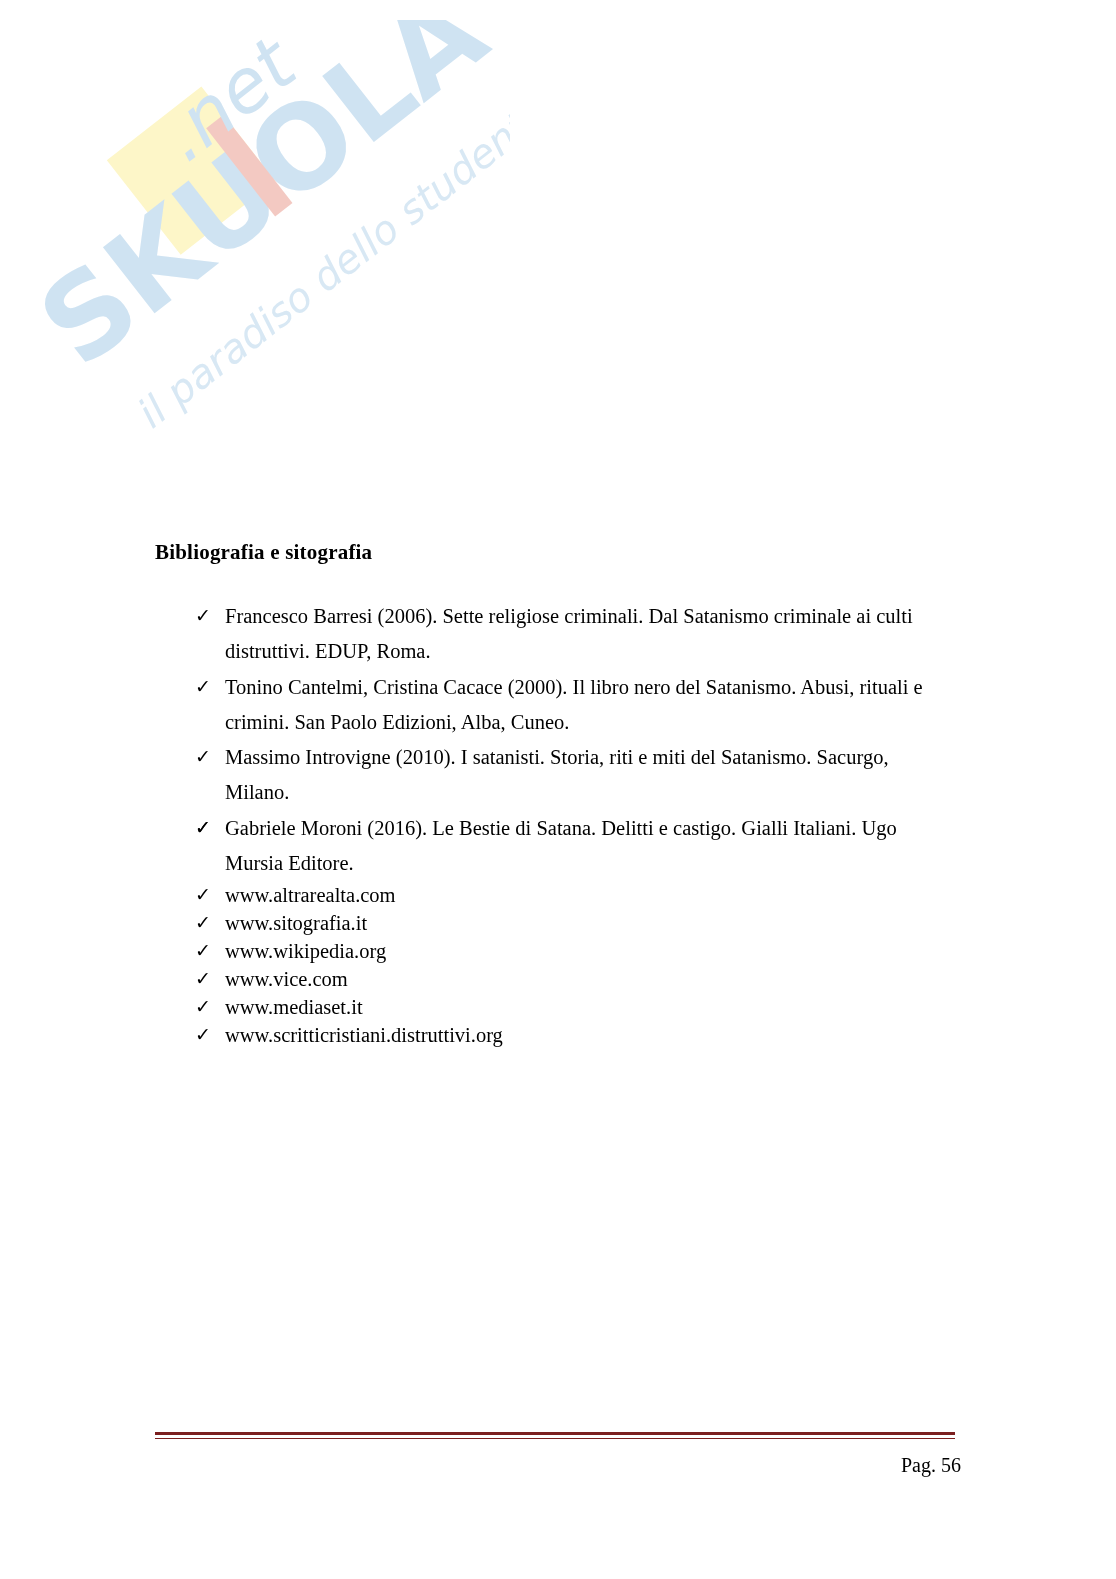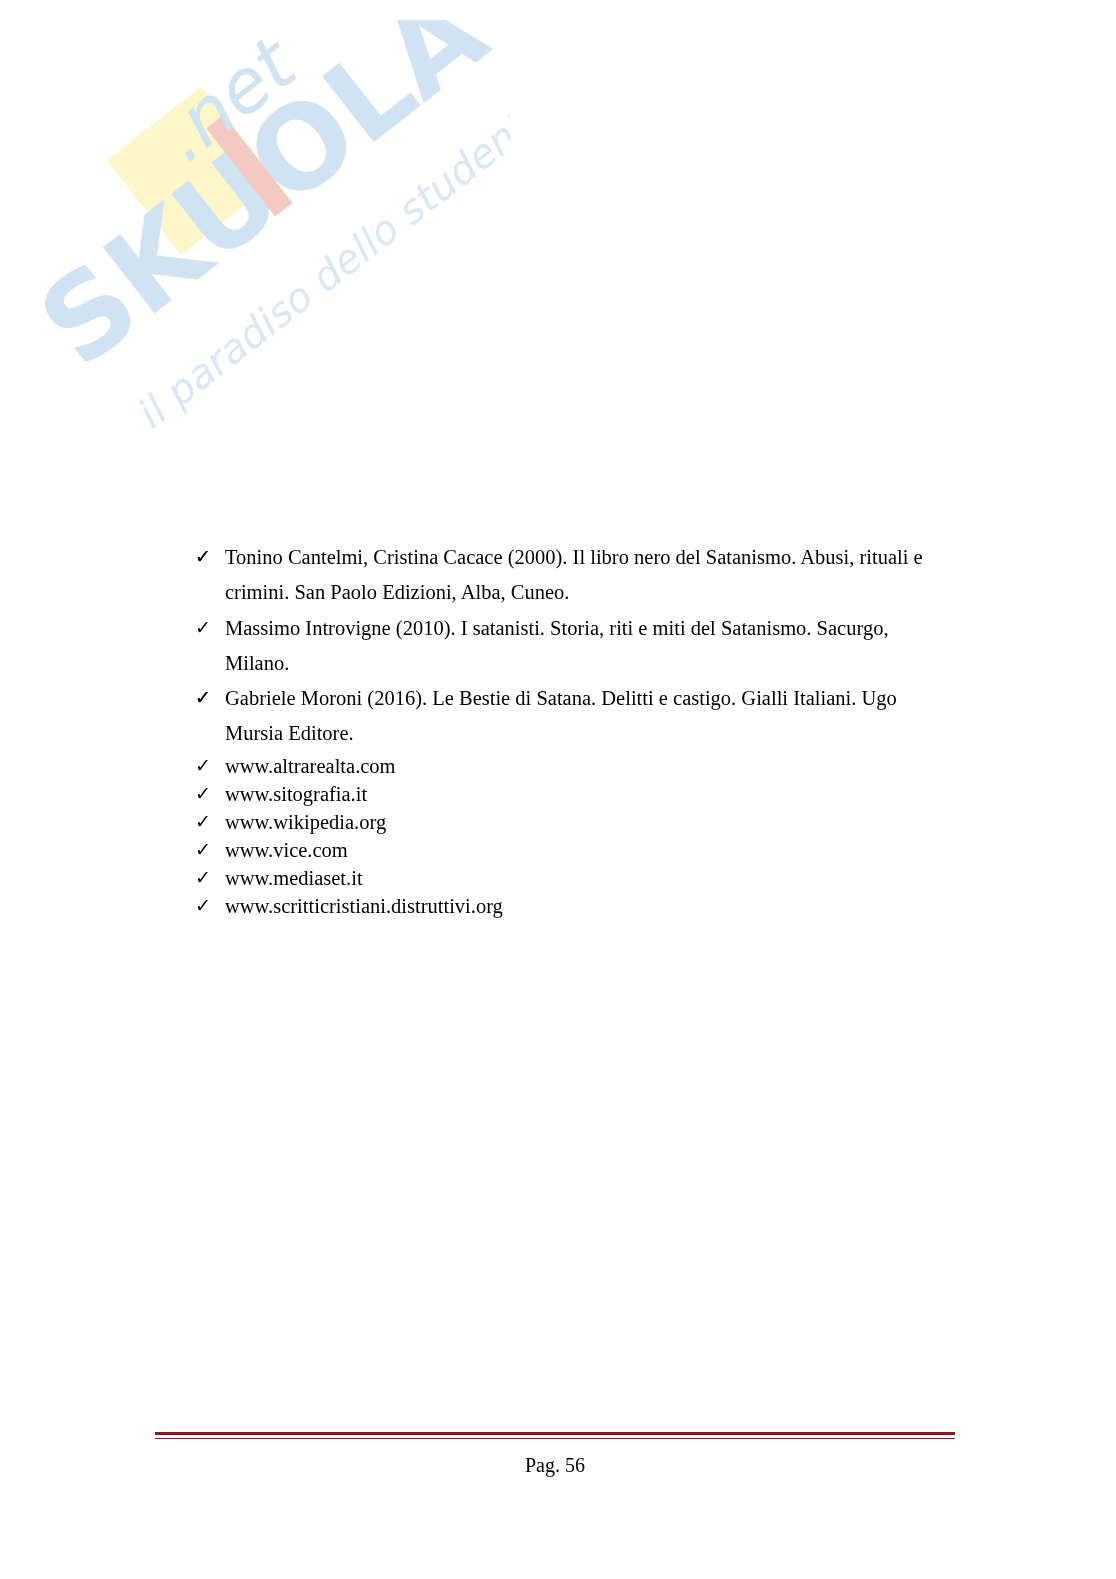--- a/index.html
+++ b/index.html
@@ -90,24 +90,24 @@
     width: 100%;
   }
   .rule-thin {
     height: 1px;
     background: #7b1f1f;
     width: 100%;
     margin-top: 3px;
   }
   .page-num {
     position: absolute;
-    left: 0;
+    left: 6px;
     top: 22px;
     width: 100%;
-    text-align: center;
+    text-align: right;
     font-size: 20px;
     font-family: "Liberation Serif", serif;
   }
 </style>
 </head>
 <body>
 
 <div class="watermark">
   <svg class="wm-logo" viewBox="0 0 470 500">
     <g transform="rotate(-38 235 250)">
@@ -120,24 +120,26 @@
 
       <text x="230" y="112" font-family="DejaVu Sans, sans-serif" font-size="74" font-style="italic" fill="#cfe3f2">.net</text>
 
       <text x="40" y="300" font-family="DejaVu Sans, sans-serif" font-size="40" font-style="italic" fill="#d8e8f4">il paradiso dello studente</text>
     </g>
   </svg>
 </div>
 
 <div class="content">
 
+  <h1 class="doc-title">Bibliografia e sitografia</h1>
 
   <ul class="biblio">
     <li class="tall">
       <span class="tick">✓</span>
+      <span>Francesco Barresi (2006). Sette religiose criminali. Dal Satanismo criminale ai culti distruttivi. EDUP, Roma.</span>
     </li>
     <li class="tall">
       <span class="tick">✓</span>
       <span>Tonino Cantelmi, Cristina Cacace (2000). Il libro nero del Satanismo. Abusi, rituali e crimini. San Paolo Edizioni, Alba, Cuneo.</span>
     </li>
     <li class="tall">
       <span class="tick">✓</span>
       <span>Massimo Introvigne (2010). I satanisti. Storia, riti e miti del Satanismo. Sacurgo, Milano.</span>
     </li>
     <li class="tall">

